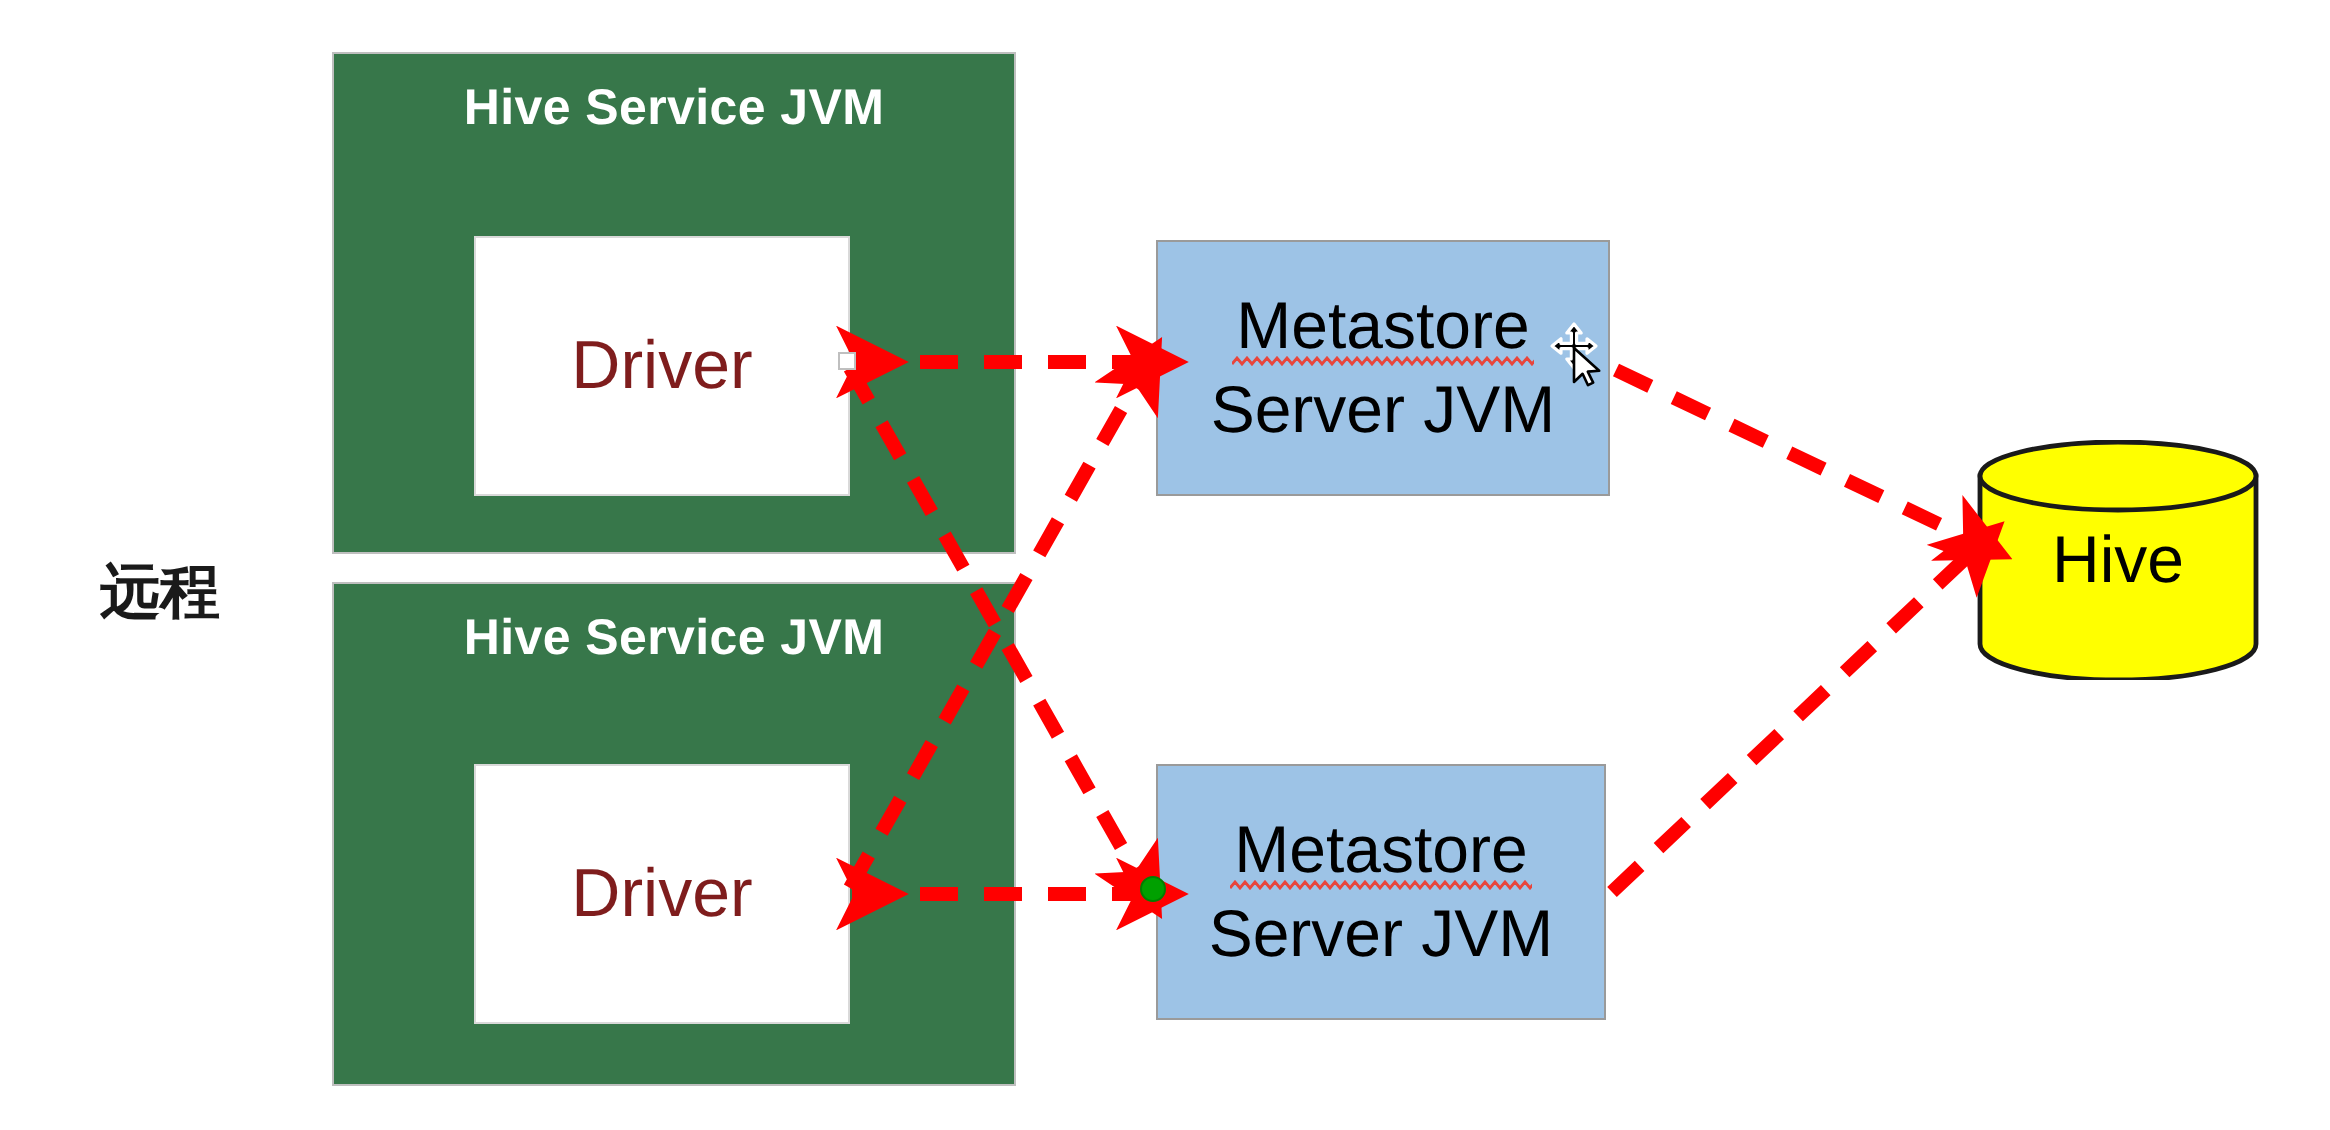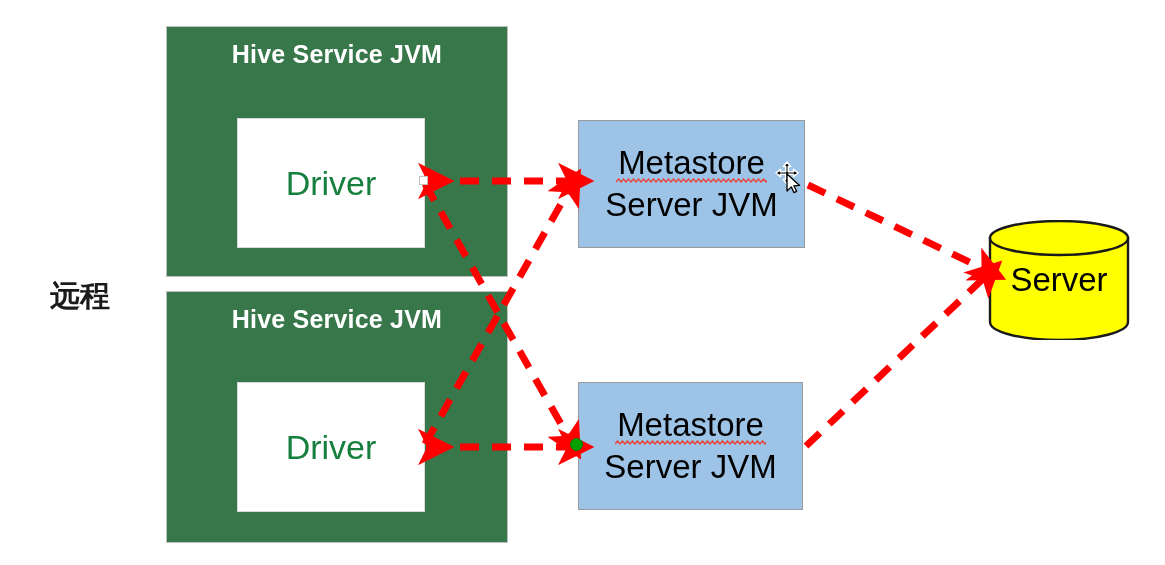--- a/index.html
+++ b/index.html
@@ -41,21 +41,21 @@
 
   
   .driver-box {
     position: absolute;
     background: #FFFFFF;
     border: 1px solid #D9D9D9;
     box-sizing: border-box;
     display: flex;
     align-items: center;
     justify-content: center;
-    color: #15803d;
+    color: #7f1d1d;
     font-size: 34px;
   }
 
   
   .meta-box {
     position: absolute;
     background: #9DC3E6;
     border: 1px solid #9A9A9A;
     box-sizing: border-box;
     display: flex;
@@ -184,21 +184,21 @@
       </span>
     </span>
     <span>Server JVM</span>
   </div>
 
   <div class="cylinder-wrap" style="left:988px; top:220px; width:142px; height:120px;">
     <svg width="142" height="120" viewBox="0 0 142 120">
       <path d="M2,18 L2,102 A69,18 0 0 0 140,102 L140,18 Z" fill="#FFFF00" stroke="#1A1A1A" stroke-width="2.4"></path>
       <ellipse cx="71" cy="18" rx="69" ry="17" fill="#FFFF00" stroke="#1A1A1A" stroke-width="2.4"></ellipse>
     </svg>
-    <div class="cyl-label">Server</div>
+    <div class="cyl-label">Hive</div>
   </div>
 
   <svg id="wires" viewBox="0 0 1165 565">
     <defs>
       <marker id="ah" markerWidth="5.2" markerHeight="5.2" refX="2.0" refY="2.6" orient="auto" markerUnits="strokeWidth">
         <path d="M0,0 L5.2,2.6 L0,5.2 L1.3,2.6 Z" fill="#FF0000"></path>
       </marker>
       <marker id="ah2" markerWidth="5.2" markerHeight="5.2" refX="2.0" refY="2.6" orient="auto" markerUnits="strokeWidth">
         <path d="M0,0 L5.2,2.6 L0,5.2 L1.3,2.6 Z" fill="#FF0000"></path>
       </marker>

